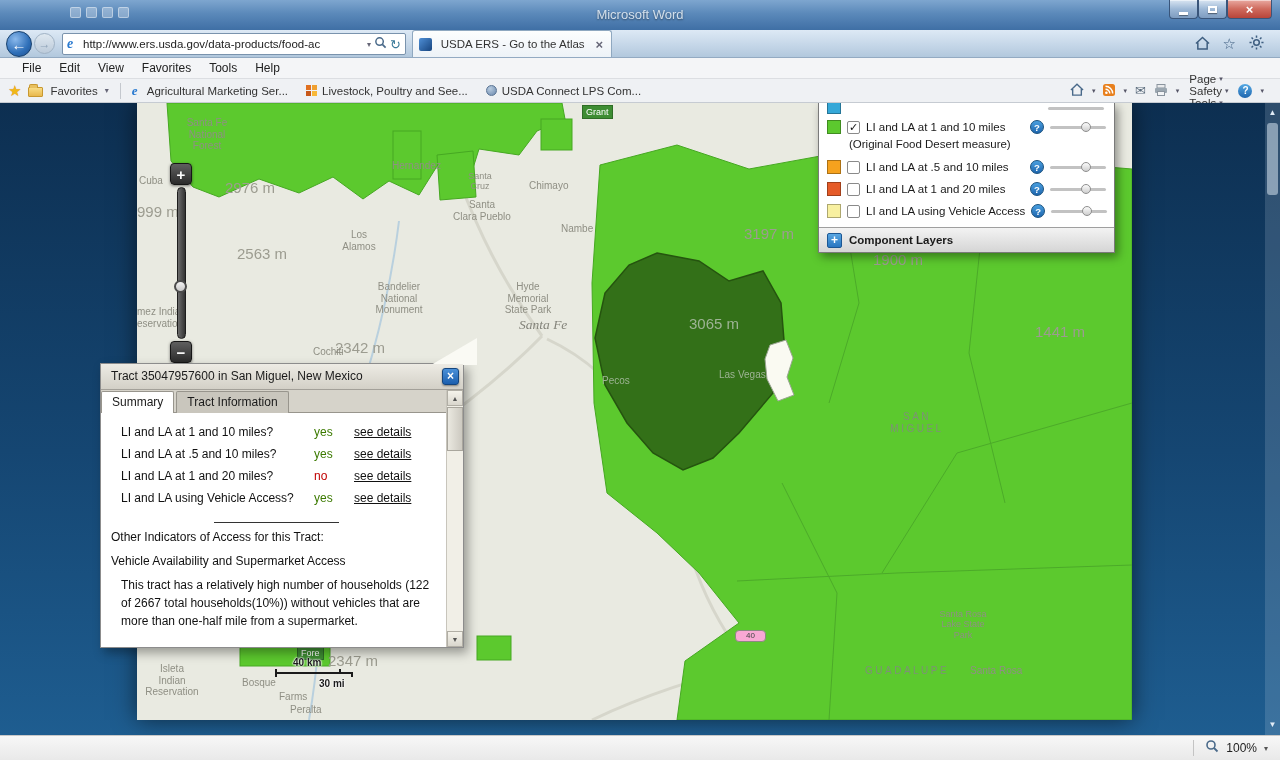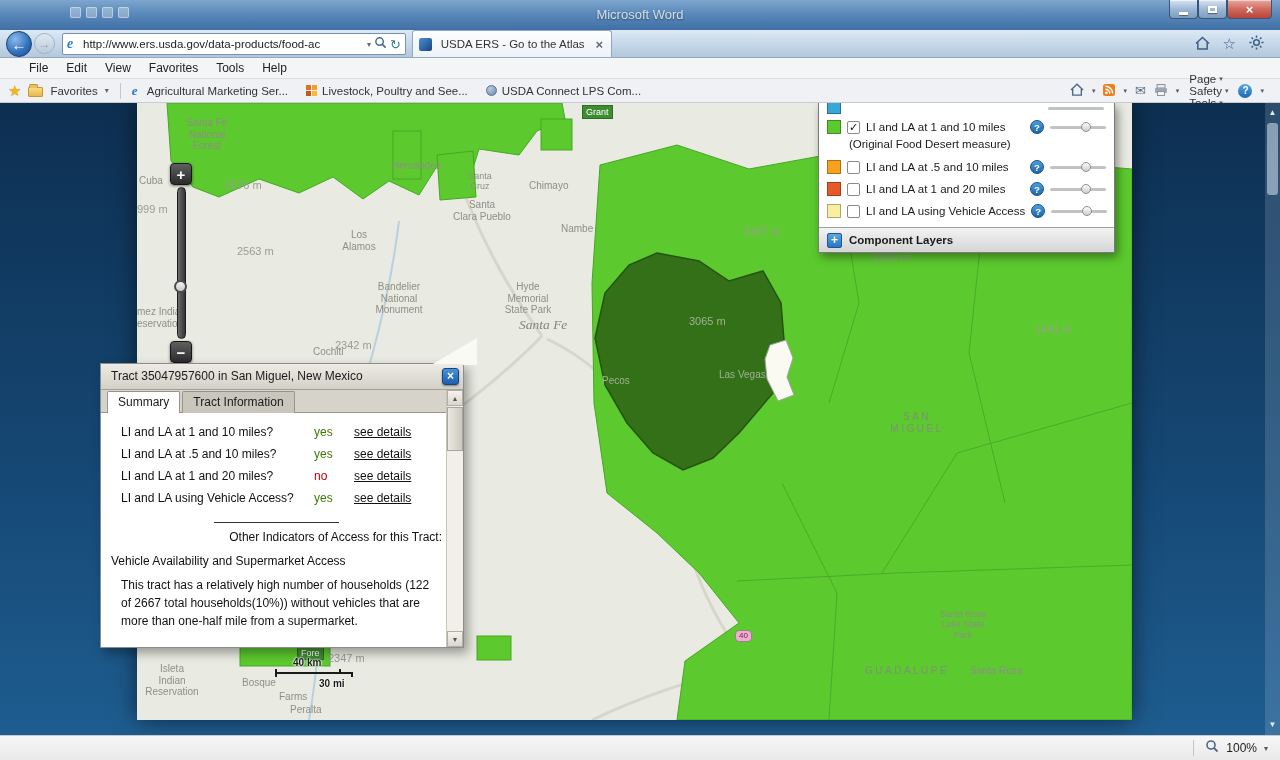--- a/index.html
+++ b/index.html
@@ -39,21 +39,21 @@
   .tab.active { height:27px; background:linear-gradient(180deg,#fdfefe,#edf2f7);text-align:center; }
   .tab-label { flex:1; font-size:11.5px; color:#333; white-space:nowrap; overflow:hidden; text-overflow:ellipsis; }
   .tab-close { color:#667; font-size:13px; font-weight:bold; padding:0 2px; }
   .favicon { width:13px; height:13px; border-radius:2px; flex:none; }
   .favicon.fav0 { background:linear-gradient(135deg,#4aa54f,#1e6e2e); }
   .favicon.fav1 { background:linear-gradient(135deg,#4f8fd6,#17447e); }
   #nav-right { position:absolute; right:16px; top:5px; display:flex; gap:13px; align-items:center; }
   #nav-right .nr { color:#3e5e80; font-size:15px; line-height:15px; }
 
   
-  #menubar { position:absolute; top:58px; left:0; right:0; height:21px; background:#f4f5f7; border-bottom:1px solid #dcdee2; display:flex; align-items:center; padding-left:20px; }
+  #menubar { position:absolute; top:58px; left:0; right:0; height:21px; background:#f4f5f7; border-bottom:1px solid #dcdee2; display:flex; align-items:center; padding-left:13px; }
   .menu-item { font-size:12px; color:#222; padding:2px 9px; }
 
   
   #favbar { position:absolute; top:79px; left:0; right:0; height:24px; background:#eff1f4; border-bottom:1px solid #c6cbd2; display:flex; align-items:center; padding:0 8px; gap:7px; }
   .fav-star { color:#f0b818; font-size:15px; text-shadow:0 0 1px #c88; }
   .folder-ico { position:relative; width:15px; height:10px; background:linear-gradient(180deg,#f8dc84,#e8b84e); border:1px solid #c89830; border-radius:1px; margin-top:2px; }
   .folder-ico::before { content:""; position:absolute; top:-4px; left:0; width:7px; height:3px; background:#e8c05e; border:1px solid #c89830; border-bottom:none; border-radius:2px 2px 0 0; }
   .fav-text { font-size:11.5px; color:#333; }
   .vsep { width:1px; height:16px; background:#c4c8ce; margin:0 4px; }
   #fav-links { display:flex; gap:18px; align-items:center; }
@@ -74,26 +74,26 @@
   #content { position:absolute; top:103px; left:0; right:0; height:632px; overflow:hidden;
     background:linear-gradient(180deg,#0d2f51 0%, #154672 55%, #1e5d90 100%); }
 
   
   #map { position:absolute; left:137px; top:0; width:995px; height:617px; background:#e9eae1; overflow:hidden; box-shadow:0 0 22px rgba(0,0,0,.55); }
   #map-svg { position:absolute; inset:0; }
   #map-labels { position:absolute; inset:0; }
   .lbl { position:absolute; font-size:10px; color:#8f8f84; white-space:pre-line; line-height:1.15; }
   .lbl.c { width:80px; text-align:center; }
   .lbl.sm { font-size:9px; }
-  .lbl.elev { font-size:11px; color:#9c9c90; }
+  .lbl.elev { font-size:15px; color:#9c9c90; }
   .lbl.city { font-family:"Liberation Serif", serif; font-style:italic; font-size:13.5px; color:#83837a; }
   .lbl.county { letter-spacing:2.5px; color:#7d9276; }
   .lbl.on-dark { color:#9db394; }
   .lbl.tag { background:#3e8d33; border:1px solid #2e6d26; color:#fff; font-size:9px; padding:0 3px; line-height:12px; }
-  .lbl.shield { background:#f9a8d4; border:1px solid #8a8a80; border-radius:4px; color:#444; font-size:8px; padding:0 3px; line-height:10px; }
+  .lbl.shield { background:#f9a8d4; border:1px solid #8a8a80; border-radius:4px; color:#444; font-size:8px; padding:0 10px; line-height:10px; }
 
   
   #zoomctl { position:absolute; left:33px; top:60px; width:22px; }
   .zbtn { width:22px; height:22px; border-radius:4px; background:linear-gradient(180deg,#5f5f5f,#2b2b2b); border:1px solid #161616; color:#fff; font-size:15px; font-weight:bold; display:flex; align-items:center; justify-content:center; box-shadow:0 1px 3px rgba(0,0,0,.5); }
   .ztrack { position:relative; width:9px; height:152px; margin:2px auto; background:linear-gradient(90deg,#6c6c6c,#333); border:1px solid #1d1d1d; border-radius:5px; }
   .zhandle { position:absolute; left:50%; top:92px; width:13px; height:13px; margin-left:-7px; border-radius:50%; background:linear-gradient(180deg,#f2f2f2,#c8c8c8); border:2px solid #4c4c4c; }
 
   
   #thumbs { position:absolute; left:15px; top:263px; }
   .thumb-box { width:56px; height:50px; background:#43474b; border:2px solid #83878b; border-radius:3px; margin-bottom:6px; box-shadow:0 1px 4px rgba(0,0,0,.5); }
@@ -122,32 +122,32 @@
   .lp-note { height:18px; padding-left:30px; font-size:11.5px; color:#1a1a1a; }
   .lp-footer { margin-top:5px; height:25px; background:linear-gradient(180deg,#f3f3f3,#d5d5d5); border-top:1px solid #9f9f9f; display:flex; align-items:center; gap:7px; padding:0 8px; }
   .plusbtn { width:15px; height:15px; border-radius:2px; background:linear-gradient(180deg,#58a6e2,#2a76c0); border:1px solid #1c5794; color:#fff; font-weight:bold; font-size:12px; line-height:13px; text-align:center; }
   .lp-footer-label { font-size:11.5px; font-weight:bold; color:#1a1a1a; }
 
   
   #popup { position:absolute; left:100px; top:260px; width:364px; height:285px; background:#fff; border:1px solid #8c8c8c; box-shadow:4px 5px 10px rgba(0,0,0,.35); }
   .pointer { position:absolute; top:-26px; right:-14px; width:0; height:0; border-bottom:27px solid #fafaf4; border-left:46px solid transparent; }
   .pp-title { position:relative; height:26px; background:linear-gradient(180deg,#edebe4,#d3d0c7); border-bottom:1px solid #a3a099; font-size:12px; color:#1a1a1a; line-height:25px; padding-left:10px; }
   .pp-close { position:absolute; right:4px; top:4px; width:17px; height:17px; border-radius:3px; background:linear-gradient(180deg,#4a90d8,#1c5fae); border:1px solid #14457e; color:#fff; font-size:12px; font-weight:bold; text-align:center; line-height:15px; box-shadow:0 1px 2px rgba(0,0,0,.4); }
-  #pp-tabs { height:23px; background:#d6d3ca; border-bottom:1px solid #98958d; display:flex; align-items:flex-end; padding-left:6px; }
+  #pp-tabs { height:23px; background:#d6d3ca; border-bottom:1px solid #98958d; display:flex; align-items:flex-end; }
   .pp-tab { position:relative; bottom:-1px; font-size:12px; color:#1a1a1a; background:#c9c6bd; border:1px solid #98958d; border-bottom:none; border-radius:2px 2px 0 0; padding:3px 10px 4px; margin-right:2px; }
   .pp-tab.active { background:#fff; }
   .pp-body { position:absolute; left:0; right:17px; top:49px; bottom:0; background:#fff; padding:12px 4px 6px 10px; font-size:12px; color:#111; overflow:hidden; }
   .pp-row { display:flex; height:22px; margin-left:10px; }
   .pp-q { width:193px; }
   .pp-a { width:40px; }
   .pp-a.yes { color:#3c7a00; }
   .pp-a.no { color:#c00000; }
   .pp-link { text-decoration:underline; color:#111; }
   .pp-divider { width:125px; border-top:1px solid #333; margin:9px auto 7px; }
-  .pp-section { text-align:right; margin:4px 0 10px; }
+  .pp-section { text-align:left; margin:4px 0 10px; }
   .pp-sub { margin:2px 0 8px; }
   .pp-text { margin-left:10px; width:316px; line-height:1.5; }
   .pp-scroll { position:absolute; right:0; top:26px; bottom:0; width:17px; background:#f1efe7; border-left:1px solid #c8c5bc; }
   .pp-arr { position:absolute; left:0; right:0; height:16px; background:linear-gradient(180deg,#f5f3eb,#d9d6cd); border:1px solid #b1aea5; color:#555; font-size:7px; text-align:center; line-height:15px; }
   .pp-arr.up { top:0; }
   .pp-arr.down { bottom:0; }
   .pp-thumb { position:absolute; left:0; right:0; top:17px; height:44px; background:linear-gradient(90deg,#eae8e0,#ccc9c0); border:1px solid #a9a69d; }
 
   
   #page-scrollbar { position:absolute; right:0; top:0; width:15px; height:632px; background:rgba(200,218,235,.18); }
@@ -332,21 +332,21 @@
           <div class="lbl c sm" style="left: 303px; top: 68px;">Santa
 Cruz</div>
           <div class="lbl " style="left: 392px; top: 77px;">Chimayo</div>
           <div class="lbl c" style="left: 305px; top: 96px;">Santa
 Clara Pueblo</div>
           <div class="lbl " style="left: 424px; top: 120px;">Nambe</div>
           <div class="lbl c" style="left: 182px; top: 126px;">Los
 Alamos</div>
           <div class="lbl elev" style="left: 100px; top: 142px;">2563 m</div>
           <div class="lbl elev" style="left: 607px; top: 122px;">3197 m</div>
-          <div class="lbl elev" style="left: 736px; top: 148px;">2200 m</div>
+          <div class="lbl elev" style="left: 736px; top: 148px;">1900 m</div>
           <div class="lbl elev" style="left: 0px; top: 100px;">999 m</div>
           <div class="lbl c" style="left: 222px; top: 178px;">Bandelier
 National
 Monument</div>
           <div class="lbl c" style="left: 351px; top: 178px;">Hyde
 Memorial
 State Park</div>
           <div class="lbl city" style="left: 382px; top: 214px;">Santa Fe</div>
           <div class="lbl elev" style="left: 198px; top: 236px;">2342 m</div>
           <div class="lbl " style="left: 176px; top: 243px;">Cochiti</div>

